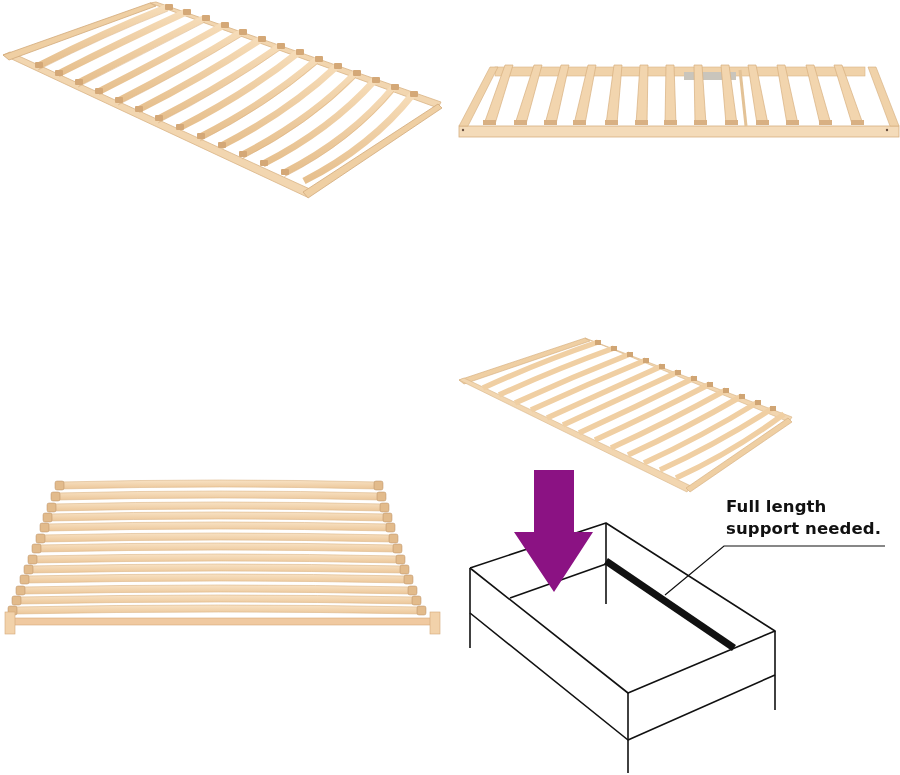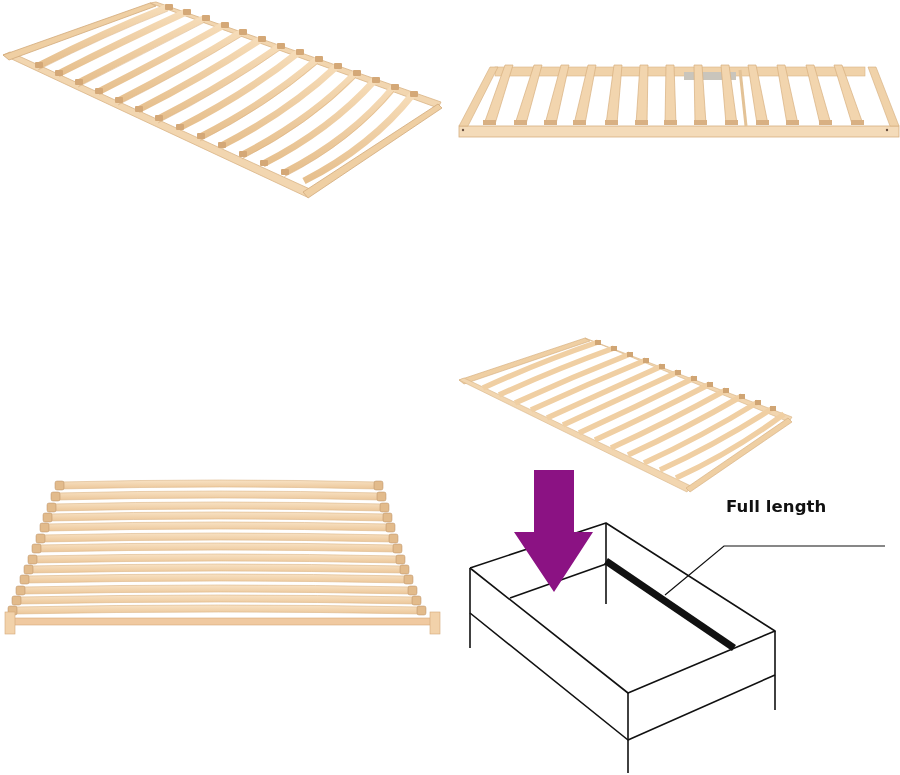--- a/index.html
+++ b/index.html
@@ -252,13 +252,14 @@
     <line x1="146" y1="101" x2="274" y2="188" stroke="#111111" stroke-width="7"></line>
 
     <polyline points="205,135 264,86 425,86" fill="none" stroke="#111111" stroke-width="1.2"></polyline>
 
     <polygon points="74,10 114,10 114,72 133,72 94,132 54,72 74,72" fill="#8b1283"></polygon>
   </svg>
 </div>
 
 <div class="note">
   <div>Full length</div>
+  <div>support needed.</div>
 </div>
 
 </body></html>

